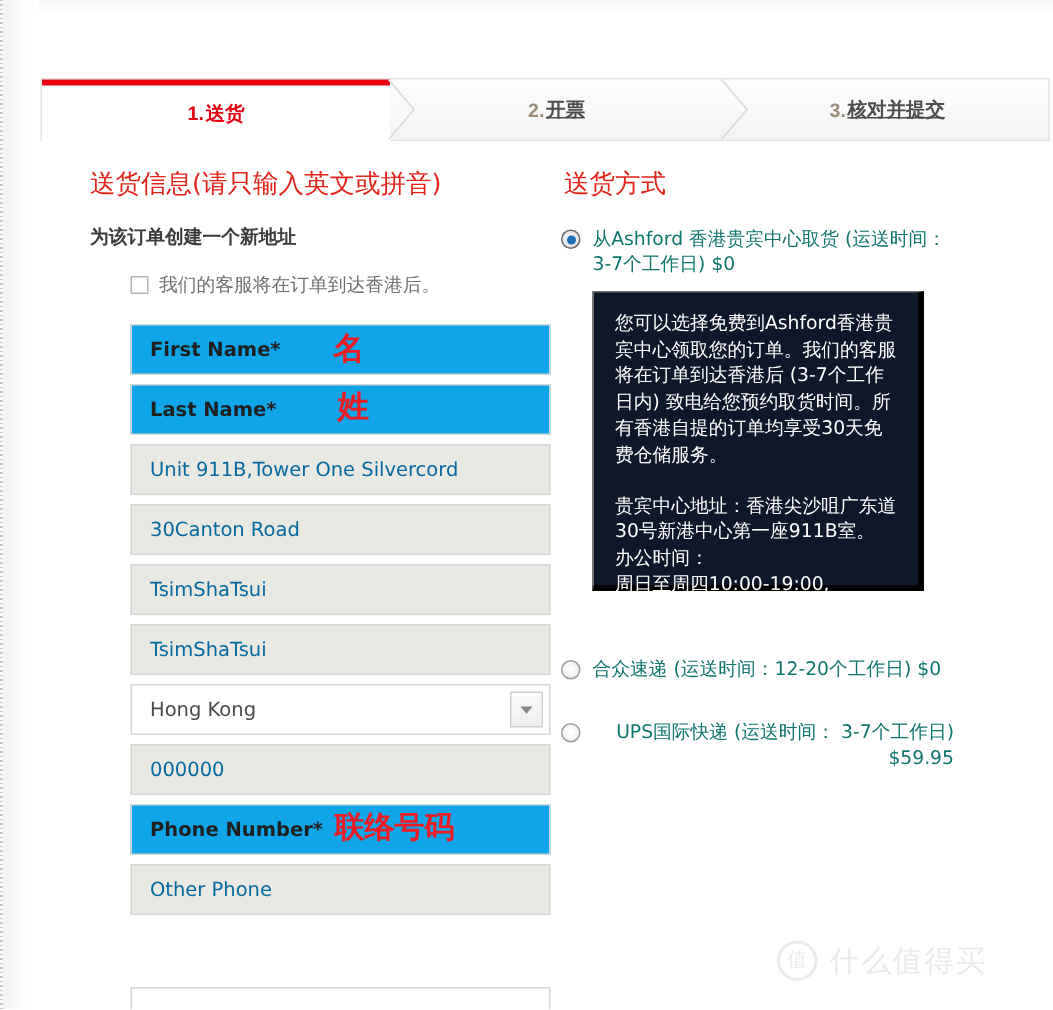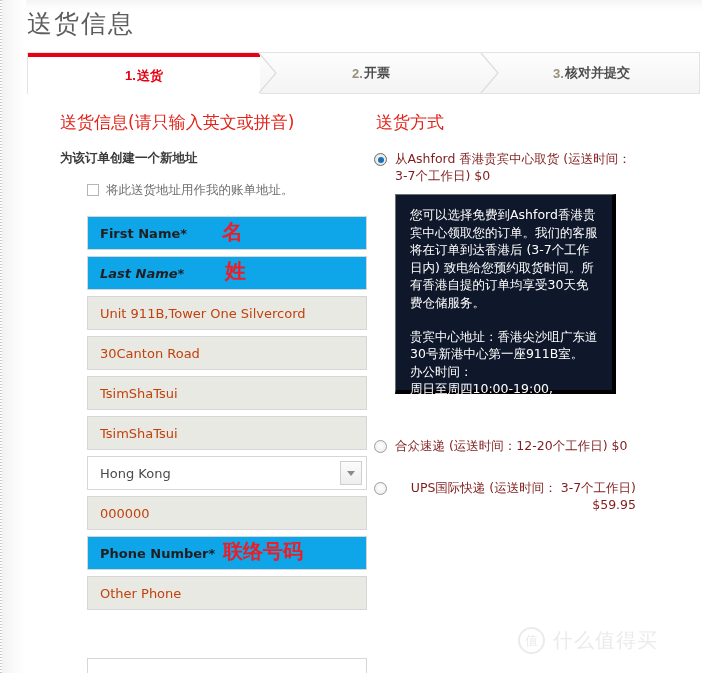--- a/index.html
+++ b/index.html
@@ -48,21 +48,21 @@
     display:flex;align-items:center;justify-content:center;
     font-size:13px;font-weight:bold;
     box-sizing:border-box;
   }
   .tab .num{margin-right:1px;}
   .tab-1{left:0;width:232px;background:#ffffff;border-top:4px solid #e60012;height:41px;}
   .tab-1 .num,.tab-1 .lbl{color:#e60012;}
   .tab-2{left:232px;width:222px;}
   .tab-3{left:454px;width:219px;}
   .tab-2 .num,.tab-3 .num{color:#9a8d7a;}
-  .tab-2 .lbl,.tab-3 .lbl{color:#4d4d4d;}
+  .tab-2 .lbl,.tab-3 .lbl{color:#4d4d4d;text-decoration:underline;}
   .chev{
     position:absolute;top:0;width:22px;height:40px;pointer-events:none;
   }
   .chev svg{display:block;}
 
   
   .content{position:absolute;left:27px;top:94px;width:673px;height:579px;background:#fff;}
 
   .col-left{position:absolute;left:0;top:0;width:321px;}
   .col-right{position:absolute;left:321px;top:0;width:352px;}
@@ -88,21 +88,21 @@
   .cbtxt{font-size:12.5px;color:#6f6f6f;font-family:"DejaVu Sans","Liberation Sans",sans-serif;}
 
   .cb-billing{left:60px;top:88px;}
 
   
   .fld{
     position:absolute;left:60px;width:280px;height:34px;
     box-sizing:border-box;
     border:1px solid #d6d6d6;
     background:#e9e9e3;
-    font-size:13px;color:#c2410c;
+    font-size:13px;color:#0369a1;
     display:flex;align-items:center;
     padding:0 0 0 12px;
     font-family:"DejaVu Sans","Liberation Sans",sans-serif;
   }
   .fld.req{background:#0ea5e9;color:#1f1f1f;font-weight:bold;font-size:13px;}
   .fld.sel{background:#ffffff;color:#4a4a4a;padding-right:28px;}
   .fld.empty{background:#ffffff;}
 
   .caret{
     position:absolute;right:4px;top:50%;transform:translateY(-50%);
@@ -131,21 +131,21 @@
     border:1px solid #9d9d9d;
     background:radial-gradient(circle at 50% 45%,#ffffff 0%,#f2f2f2 60%,#dcdcdc 100%);
     flex:0 0 auto;margin-top:3px;position:relative;
   }
   .rd.on::after{
     content:"";position:absolute;left:50%;top:50%;
     width:6px;height:6px;margin:-3px 0 0 -3px;border-radius:50%;
     background:#1d70b8;
   }
   .rd.on{border-color:#6a6a6a;background:radial-gradient(circle at 50% 45%,#f4f4f4 0%,#e2e2e2 100%);}
-  .rtxt{font-size:12.5px;line-height:17px;color:#7f1d1d;font-family:"DejaVu Sans","Liberation Sans",sans-serif;}
+  .rtxt{font-size:12.5px;line-height:17px;color:#0f766e;font-family:"DejaVu Sans","Liberation Sans",sans-serif;}
 
   
   .tip{
     position:absolute;left:47px;top:100px;width:221px;height:200px;
     background:#0f172a;
     border:1px solid #6f6f6f;
     border-right:4px solid #000;border-bottom:4px solid #000;
     box-sizing:border-box;
     padding:11px 12px 0 14px;
     color:#ffffff;font-size:12.5px;line-height:17.6px;
@@ -171,21 +171,20 @@
 </style>
 </head>
 <body>
 
 <div id="page">
 
   <div class="left-dots"></div>
   <div class="left-fade"></div>
   <div class="topshade"></div>
 
-  <div class="page-title">送货信息</div>
 
   <div class="tabs">
 
     <div class="tab tab-1">
       <span class="num">1.</span>
       <span class="lbl">送货</span>
     </div>
 
     <div class="chev" style="left:230px;">
       <svg width="22" height="40" viewBox="0 0 22 40">
@@ -213,29 +212,29 @@
   <div class="content">
 
     <div class="col-left">
 
       <div class="sec-head lh-left">送货信息(请只输入英文或拼音)</div>
 
       <div class="subhead">为该订单创建一个新地址</div>
 
       <div class="cbrow cb-billing">
         <span class="cb"></span>
-        <span class="cbtxt">将此送货地址用作我的账单地址。</span>
+        <span class="cbtxt">我们的客服将在订单到达香港后。</span>
       </div>
 
       <div class="fld req" style="top:122px;">
         <span>First Name*</span>
       </div>
       <div class="anno" style="left:195px;top:124px;font-size:21px;">名</div>
 
-      <div class="fld req" style="top:162px;font-style:italic;">
+      <div class="fld req" style="top:162px;">
         <span>Last Name*</span>
       </div>
       <div class="anno" style="left:198px;top:163px;font-size:21px;">姓</div>
 
       <div class="fld" style="top:202px;">
         <span>Unit 911B,Tower One Silvercord</span>
       </div>
 
       <div class="fld" style="top:242px;">
         <span>30Canton Road</span>

